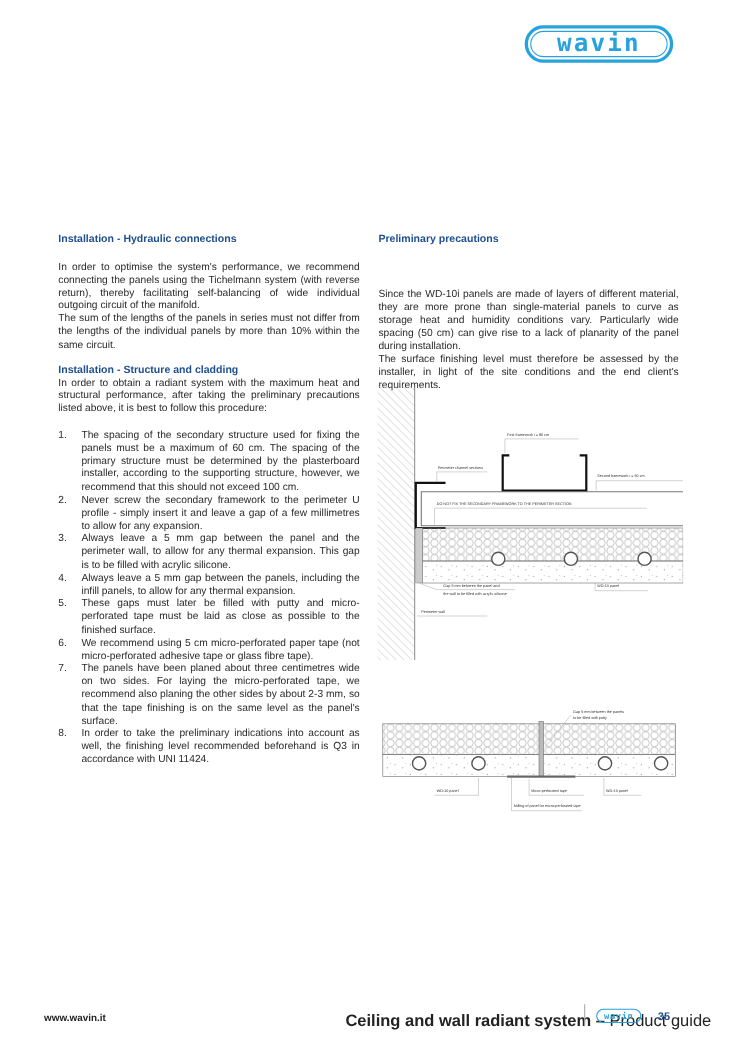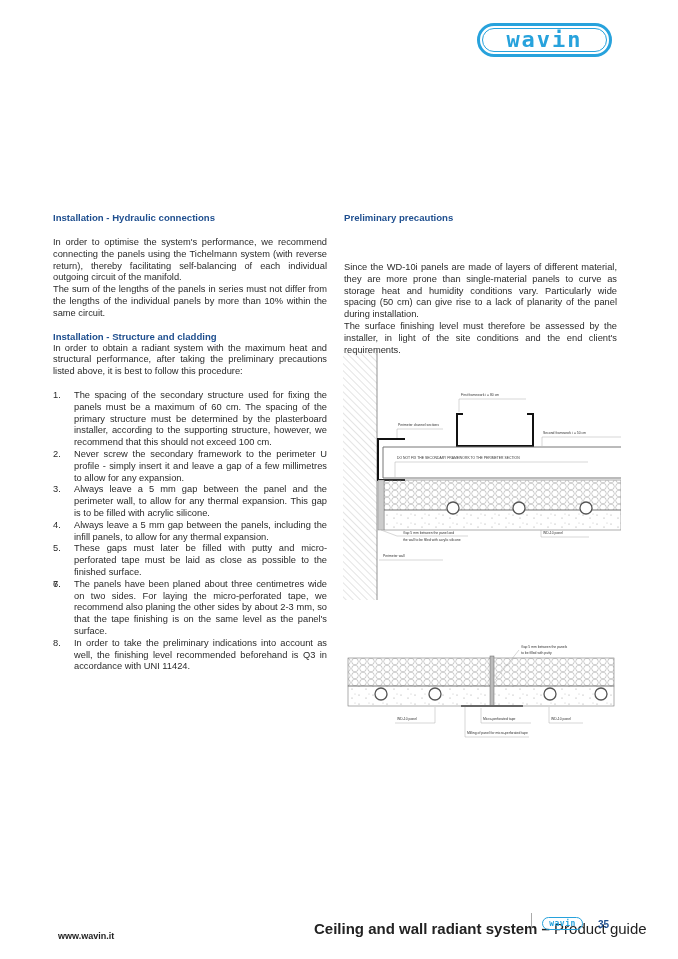--- a/index.html
+++ b/index.html
@@ -15,21 +15,21 @@
   .col { position: absolute; font-size: 9.3px; line-height: 11.8px; text-align: justify; }
   .col-left { left: 53px; top: 212px; width: 274px; }
   .col-right { left: 344px; top: 212px; width: 273px; }
   h3 { color: #1f4f8f; font-size: 9.6px; font-weight: bold; margin: 0; line-height: 12px; }
   p { margin: 0; }
   .gap-lg { height: 13px; }
   ol { list-style: none; margin: 0; padding: 0; }
   ol li { position: relative; padding-left: 21px; }
   ol li .num { position: absolute; left: 0; top: 0; }
   .diagram { position: absolute; left: 343px; top: 350px; width: 278px; height: 400px; }
-  .footer-url { position: absolute; left: 58px; top: 920px; font-size: 9px; font-weight: bold; color:#222;margin-top:11px; }
+  .footer-url { position: absolute; left: 40px; top: 920px; font-size: 9px; font-weight: bold; color:#222; }
   .footer-title { position: absolute; left: 314px; top: 920px; font-size: 15px; color:#222; }
   .footer-title b { font-weight: bold; }
   .footer-sep { position: absolute; left: 531px; top: 913px; width: 1px; height: 20px; background: #aaa; }
   .footer-logo { position: absolute; left: 542px; top: 917px; width: 41px; height: 13px;
                  border: 1.5px solid #27a2dc; border-radius: 8px; box-sizing: border-box;
                  display:flex; align-items:center; justify-content:center; }
   .footer-logo span { color:#27a2dc; font-family:"DejaVu Sans Mono", monospace; font-weight:bold; font-size:8px; letter-spacing:0.5px; }
   .page-num { position: absolute; left: 598px; top: 919px; font-size: 10px; font-weight: bold; color: #1f4f8f; }
   .lbl { font-family: "Liberation Sans", sans-serif; font-size: 3.4px; fill: #333; }
 </style>
@@ -38,33 +38,33 @@
 
 <div class="logo">
   <div class="logo-inner">
       <span>wavin</span>
     </div>
 </div>
 
 <div class="col col-left">
   <h3>Installation - Hydraulic connections</h3>
   <div class="gap-lg"></div>
-  <p>In order to optimise the system's performance, we recommend connecting the panels using the Tichelmann system (with reverse return), thereby facilitating self-balancing of each individual outgoing circuit of the manifold.</p>
+  <p>In order to optimise the system's performance, we recommend connecting the panels using the Tichelmann system (with reverse return), thereby facilitating self-balancing of wide individual outgoing circuit of the manifold.</p>
   <p>The sum of the lengths of the panels in series must not differ from the lengths of the individual panels by more than 10% within the same circuit.</p>
   <div style="height:11px"></div>
   <h3>Installation - Structure and cladding</h3>
   <p>In order to obtain a radiant system with the maximum heat and structural performance, after taking the preliminary precautions listed above, it is best to follow this procedure:</p>
   <div style="height:12px"></div>
   <ol>
     <li><span class="num">1.</span><span>The spacing of the secondary structure used for fixing the panels must be a maximum of 60 cm. The spacing of the primary structure must be determined by the plasterboard installer, according to the supporting structure, however, we recommend that this should not exceed 100 cm.</span></li>
     <li><span class="num">2.</span><span>Never screw the secondary framework to the perimeter U profile - simply insert it and leave a gap of a few millimetres to allow for any expansion.</span></li>
     <li><span class="num">3.</span><span>Always leave a 5 mm gap between the panel and the perimeter wall, to allow for any thermal expansion. This gap is to be filled with acrylic silicone.</span></li>
     <li><span class="num">4.</span><span>Always leave a 5 mm gap between the panels, including the infill panels, to allow for any thermal expansion.</span></li>
     <li><span class="num">5.</span><span>These gaps must later be filled with putty and micro-perforated tape must be laid as close as possible to the finished surface.</span></li>
-    <li><span class="num">6.</span></li>
+    <li><span class="num">6.</span><span>We recommend using 5 cm micro-perforated paper tape (not micro-perforated adhesive tape or glass fibre tape).</span></li>
     <li><span class="num">7.</span><span>The panels have been planed about three centimetres wide on two sides. For laying the micro-perforated tape, we recommend also planing the other sides by about 2-3 mm, so that the tape finishing is on the same level as the panel's surface.</span></li>
     <li><span class="num">8.</span><span>In order to take the preliminary indications into account as well, the finishing level recommended beforehand is Q3 in accordance with UNI 11424.</span></li>
   </ol>
 </div>
 
 <div class="col col-right">
   <h3>Preliminary precautions</h3>
   <div style="height:38px"></div>
   <p>Since the WD-10i panels are made of layers of different material, they are more prone than single-material panels to curve as storage heat and humidity conditions vary. Particularly wide spacing (50 cm) can give rise to a lack of planarity of the panel during installation.</p>
   <p>The surface finishing level must therefore be assessed by the installer, in light of the site conditions and the end client's requirements.</p>

